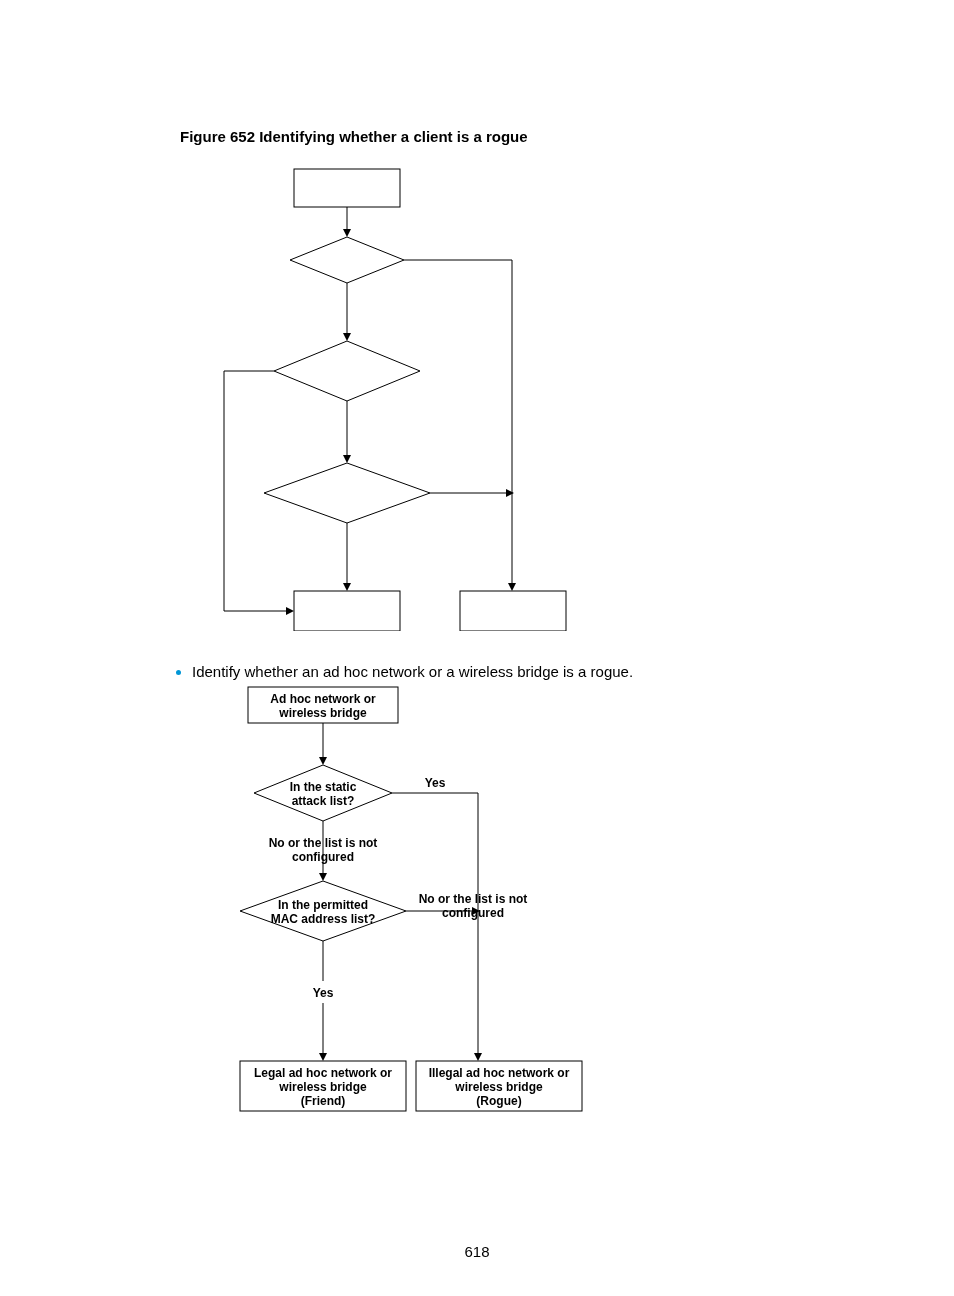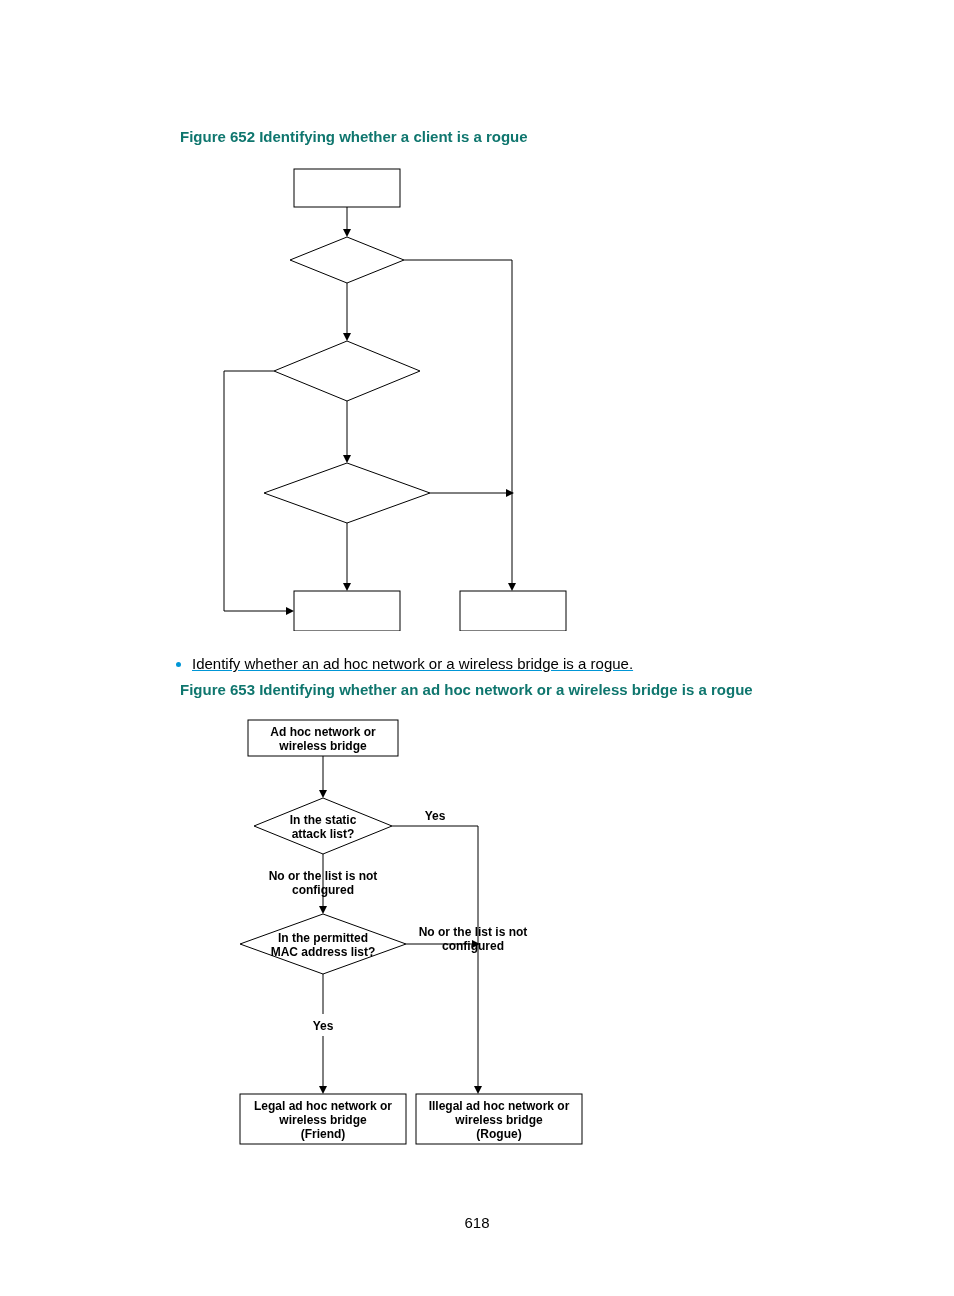--- a/index.html
+++ b/index.html
@@ -10,46 +10,45 @@
     color: #000;
   }
   .page {
     width: 954px;
     height: 1296px;
     position: relative;
     box-sizing: border-box;
     padding: 120px 100px 60px 180px;
   }
   .caption {
-    color: #0f766e;
+    color: #000000;
     font-weight: bold;
     font-size: 15px;
     margin-bottom: 16px;
     margin-top: 8px;
   }
   .flow-container {
     position: relative;
     margin-left: 20px;
     font-weight: bold;
   }
   .bl {
     display: list-item;
     list-style-type: disc;
     color: #0096d6;
     margin-left: 12px;
-    margin-top: 20px;
-    text-decoration: underline;
+    margin-top: 28px;
   }
   .bl-text {
     color: #000;
     font-size: 15px;
   }
   .page-number {
     position: absolute;
-    bottom: 65px;
+    bottom: 36px;
     left: 0;
     right: 0;
     text-align: center;
     font-size: 15px;
   }
   svg text {
     font-family: Arial, Helvetica, sans-serif;
   }
   .flow-text {
     font-size: 12px;
@@ -103,21 +102,20 @@
 
       <rect x="94" y="430" width="106" height="40" fill="#fff" stroke="#000"></rect>
       <rect x="260" y="430" width="106" height="40" fill="#fff" stroke="#000"></rect>
     </svg>
   </div>
 
   <div class="bl">
     <span class="bl-text">Identify whether an ad hoc network or a wireless bridge is a rogue.</span>
   </div>
 
-  <div class="caption">Figure 653 Identifying whether an ad hoc network or a wireless bridge is a rogue</div>
 
   <div class="flow-container">
     <svg width="420" height="440" viewBox="0 0 420 440">
       <defs>
         <marker id="ah2" markerWidth="8" markerHeight="8" refX="6" refY="4" orient="auto">
           <path d="M0,0 L8,4 L0,8 Z" fill="#000"></path>
         </marker>
       </defs>
 
       <rect x="48" y="6" width="150" height="36" fill="#fff" stroke="#000"></rect>

